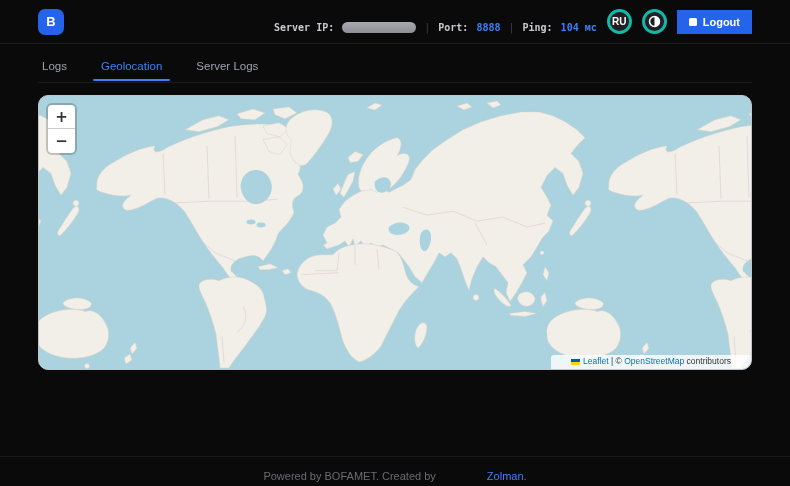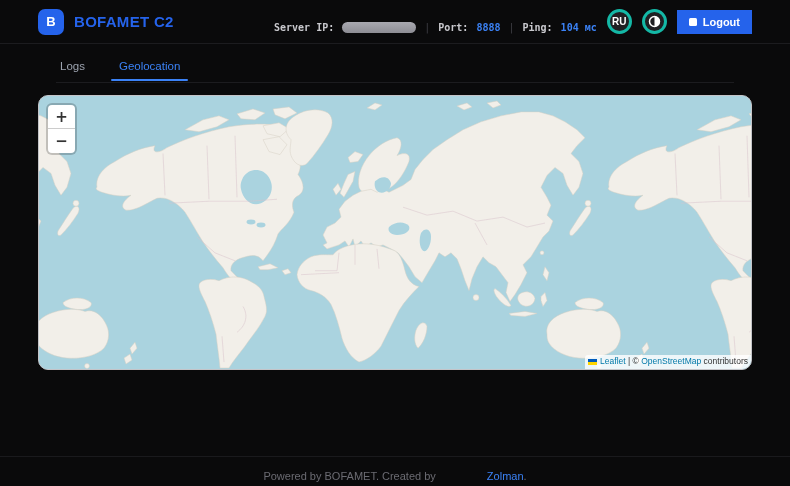--- a/index.html
+++ b/index.html
@@ -40,21 +40,21 @@
     display:flex; align-items:center; justify-content:center; cursor:pointer;
   }
   .logout-btn {
     display:flex; align-items:center; gap:6px; background:#2563eb; color:#fff;
     border:none; border-radius:0; padding:6px 12px; font-size:11px;
     font-weight:bold; cursor:pointer;
   }
   .logout-ico { width:8px; height:8px; background:#fff; border-radius:1.5px; display:inline-block; }
   
   .tabs {
-    margin:0 56px; padding-top:12px; display:flex; gap:26px;
+    margin:0 38px; padding-top:12px; display:flex; gap:26px;
     border-bottom:1px solid #1c1c1f;
   }
   .tab {
     font-size:11.5px; color:#9ca3af; padding:4px 4px 10px; cursor:pointer;
     position:relative; white-space:nowrap;
   }
   .tab.active { color:#3b82f6; font-weight:normal; }
   .tab.active::after {
     content:""; position:absolute; left:-4px; right:-4px; bottom:1px;
     height:2px; background:#3b82f6; border-radius:2px;
@@ -70,41 +70,40 @@
     border-radius:4px; box-shadow:0 0 0 2px rgba(0,0,0,.2); overflow:hidden;
   }
   .zoomctl .zbtn {
     width:27px; height:24px; display:flex; align-items:center; justify-content:center;
     color:#333; font-size:15px; font-weight:bold; cursor:pointer;
     font-family:"DejaVu Sans", sans-serif;
   }
   .zoomctl .zbtn:first-child { border-bottom:1px solid #ccc; }
   .attrib {
     position:absolute; right:0; bottom:0; background:rgba(255,255,255,.8);
-    font-size:8.5px; color:#333; padding:1px 3px 2px; border-top-left-radius:3px;
+    font-size:8.5px; color:#333; padding:1px 20px 2px; border-top-left-radius:3px;
     display:flex; align-items:center; gap:3px; line-height:11px;
   }
   .attrib a { color:#0078A8; text-decoration:none; cursor:pointer; }
   .flag { display:inline-block; }
   
   .footer {
     margin-top:86px; border-top:1px solid #1a1a1d; padding:13px 0 18px;
     text-align:center; font-size:11px; color:#6b6b72;
   }
   .footer a { color:#3b82f6; text-decoration:none; cursor:pointer;margin-left:48px; }
 </style>
 </head>
 <body>
 
 <div class="header">
   <div class="brand">
     <div class="logo">
       <span>B</span>
     </div>
-    <span class="title">BOFAMET C2</span>
   </div>
 
   <div class="hright">
     <div class="srvinfo">
       <span class="lbl">Server IP:</span>
       <span class="ip-pill"></span>
       <span class="div">|</span>
       <span class="lbl">Port:</span>
       <span class="val">8888</span>
       <span class="div">|</span>
@@ -124,20 +123,21 @@
     <button class="logout-btn">
       <span class="logout-ico"></span>
       <span>Logout</span>
     </button>
   </div>
 </div>
 
 <div class="tabs">
   <div class="tab">Logs</div>
   <div class="tab active">Geolocation</div>
+  <div class="tab">Server Logs</div>
 </div>
 
 <div class="map-wrap">
   <svg class="world" viewBox="0 0 712 275" preserveAspectRatio="none">
     <rect x="0" y="0" width="712" height="275" fill="#aad3df"></rect>
     <defs>
       <g id="w">
         <g fill="#f2efe9" stroke="#d6d1c4" stroke-width="0.5" stroke-linejoin="round">
 
           <path d="M58,92 C56,82 64,72 76,66 C88,58 102,52 116,50 C112,58 120,58 128,52

